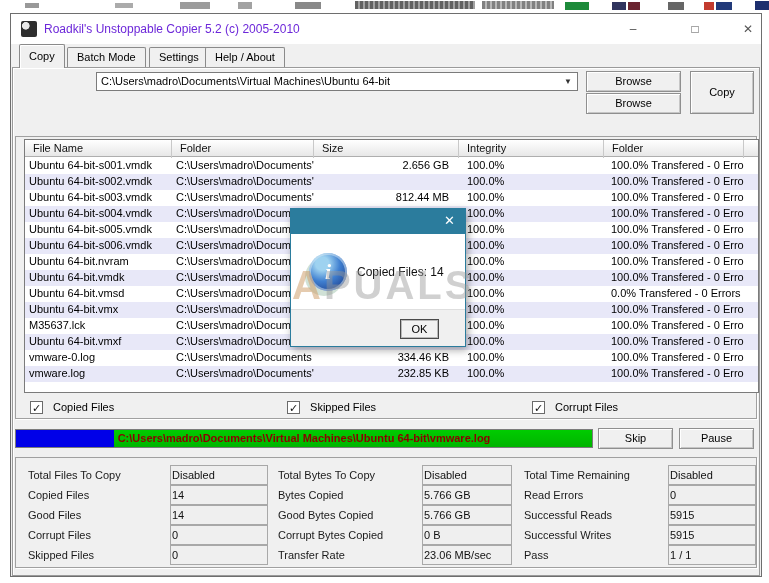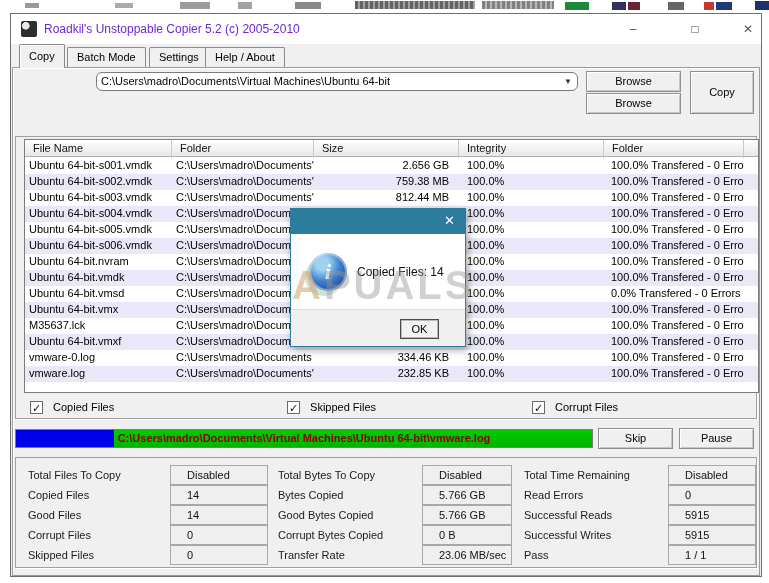--- a/index.html
+++ b/index.html
@@ -63,21 +63,21 @@
   
   .progress { position:absolute; left:4px; top:415px; width:578px; height:19px; border:1px solid #7b7b7b; background:#fff; z-index:5; }
   .p-blue { position:absolute; left:0; top:0; height:100%; }
   .p-green { position:absolute; right:0; top:0; height:100%; }
   .p-text { position:absolute; left:0; top:0; width:100%; height:100%; text-align:center; line-height:17px; font-weight:bold; }
 
   
   .statgroup { position:absolute; top:0; height:111px; }
   .statrow { position:relative; height:20px; }
   .statlab { position:absolute; left:4px; top:0; line-height:20px; color:#1a1a1a; white-space:nowrap; }
-  .statval { position:absolute; top:0; height:20px; background:#efefef; border:1px solid #a8a8a8; line-height:18px; padding-left:16px; white-space:nowrap; overflow:hidden; color:#111; }
+  .statval { position:absolute; top:0; height:20px; background:#efefef; border:1px solid #a8a8a8; line-height:18px; padding-left:1px; white-space:nowrap; overflow:hidden; color:#111; }
 
   
   .dialog { position:absolute; left:290px; top:208px; width:176px; height:139px; background:#fff; border:1px solid #2b7c9d;
             box-shadow:2px 3px 8px rgba(0,0,0,.35); z-index:10; }
   .dlg-title { position:absolute; left:0; top:0; width:100%; height:25px; }
   .dlg-close { position:absolute; right:10px; top:4px; color:#fff; font-size:13px; }
   .dlg-body { position:absolute; left:0; top:25px; width:100%; height:77px; background:#fff; }
   .info-icon { position:absolute; left:18px; top:19px; width:38px; height:38px; border-radius:50%;
                background: radial-gradient(circle at 35% 28%, #9ed2f0 0 18%, #3f7fd0 48%, #15327f 95%);
                box-shadow: -4px 5px 0 rgba(170,200,180,.55), inset 0 0 0 2px rgba(220,235,245,.5);
@@ -126,21 +126,21 @@
       <div class="capbtn cap-close">✕</div>
     </div>
 
     <div class="tab active" style="left:8px;">Copy</div>
     <div class="tab" style="left:56px;">Batch Mode</div>
     <div class="tab" style="left:130px;margin-left:8px;">Settings</div>
     <div class="tab" style="left:194px;">Help / About</div>
     <div class="tabpage"></div>
 
     <div class="flabel" style="left:28px;top:62px;">Source</div>
-    <div class="field" style="left:85px;top:58px;width:482px;border-radius:6px;">
+    <div class="field" style="left:85px;top:58px;width:482px;">
       <span>C:\Users\madro\Documents\Virtual Machines\Ubuntu 64-bit</span>
       <span class="combo-arrow">▼</span>
     </div>
     <div class="btn" style="left:575px;top:57px;width:95px;height:21px;line-height:19px;">Browse</div>
 
     <div class="flabel" style="left:28px;top:84px;">Target</div>
     <div class="btn" style="left:575px;top:79px;width:95px;height:21px;line-height:19px;">Browse</div>
 
     <div class="btn" style="left:679px;top:57px;width:64px;height:43px;line-height:41px;">Copy</div>
 
@@ -159,21 +159,20 @@
               <div class="tcell c-file">Ubuntu 64-bit-s001.vmdk</div>
               <div class="tcell c-folder">C:\Users\madro\Documents'</div>
               <div class="tcell c-size">2.656 GB</div>
               <div class="tcell c-integrity">100.0%</div>
               <div class="tcell c-status">100.0% Transfered - 0 Erro</div>
               <div class="tcell c-blank"></div>
             </div>
             <div class="trow alt">
               <div class="tcell c-file">Ubuntu 64-bit-s002.vmdk</div>
               <div class="tcell c-folder">C:\Users\madro\Documents'</div>
-              <div class="tcell c-size">759.38 MB</div>
               <div class="tcell c-integrity">100.0%</div>
               <div class="tcell c-status">100.0% Transfered - 0 Erro</div>
               <div class="tcell c-blank"></div>
             </div>
             <div class="trow">
               <div class="tcell c-file">Ubuntu 64-bit-s003.vmdk</div>
               <div class="tcell c-folder">C:\Users\madro\Documents'</div>
               <div class="tcell c-size">812.44 MB</div>
               <div class="tcell c-integrity">100.0%</div>
               <div class="tcell c-status">100.0% Transfered - 0 Erro</div>

